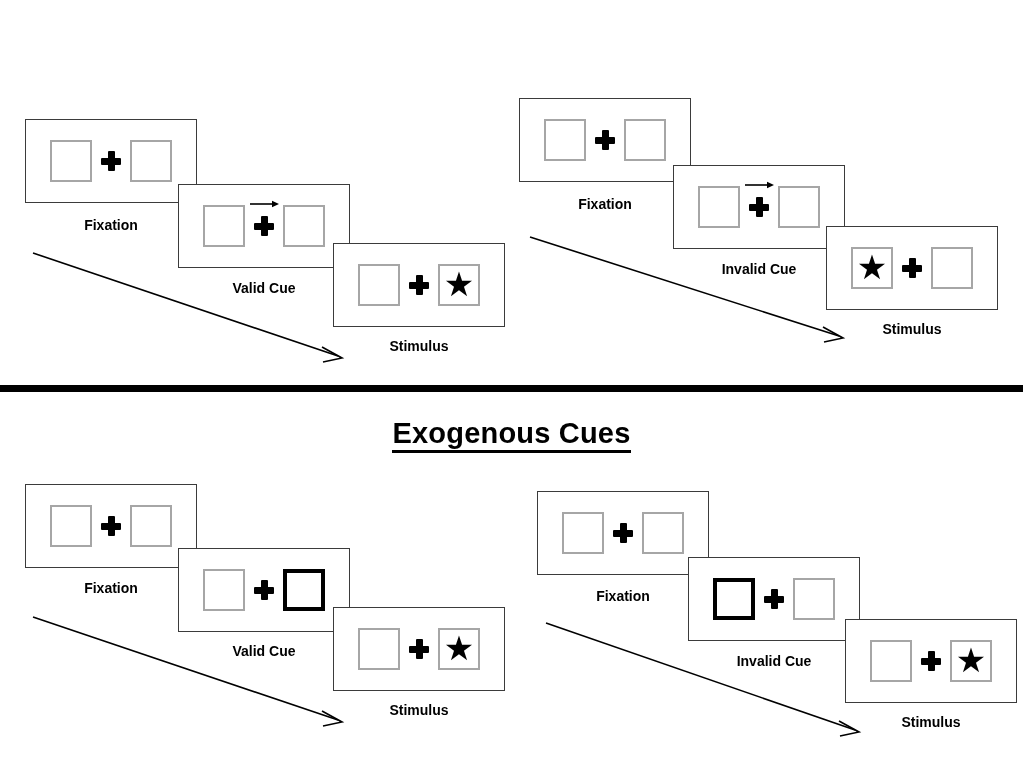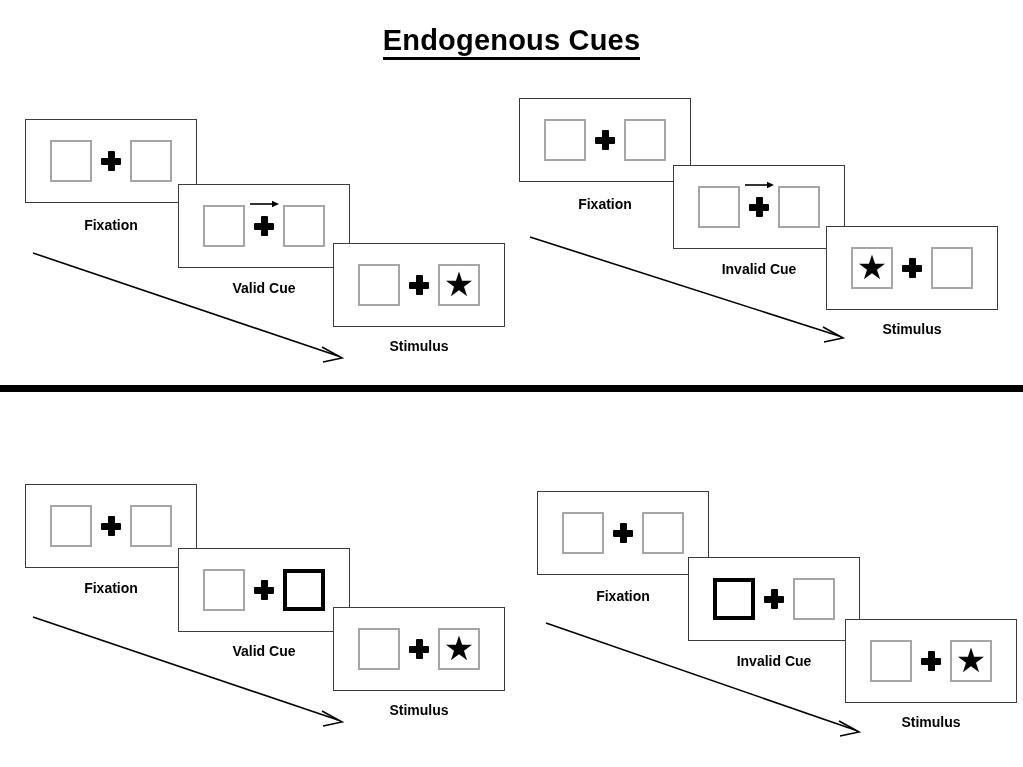--- a/index.html
+++ b/index.html
@@ -108,23 +108,20 @@
   }
 
   
   .time-arrow{position:absolute;overflow:visible;}
 </style>
 </head>
 <body>
 
 <div class="canvas">
 
-  <div class="section-title" style="left:0;top:24px;">
-    <span>Endogenous Cues</span>
-  </div>
 
   <div class="panel" style="left:25px;top:119px;width:172px;height:84px;">
     <div class="panel-inner">
       <div class="box"></div>
       <div class="plus">
         <div class="plus-glyph"></div>
       </div>
       <div class="box"></div>
     </div>
   </div>
@@ -202,20 +199,23 @@
   </div>
   <div class="caption" style="left:826px;top:321px;width:172px;">Stimulus</div>
 
   <svg class="time-arrow" style="left:527px;top:232px;width:330px;height:120px;" viewBox="0 0 330 120">
     <line x1="3" y1="5" x2="312" y2="104" stroke="#000" stroke-width="1.6"></line>
     <polyline points="296,95 316,106 297,110" fill="none" stroke="#000" stroke-width="1.6"></polyline>
   </svg>
 
   <div class="divider" style="top:385px;"></div>
 
+  <div class="section-title" style="left:0;top:417px;">
+    <span>Exogenous Cues</span>
+  </div>
 
   <div class="panel" style="left:25px;top:484px;width:172px;height:84px;">
     <div class="panel-inner">
       <div class="box"></div>
       <div class="plus">
         <div class="plus-glyph"></div>
       </div>
       <div class="box"></div>
     </div>
   </div>

